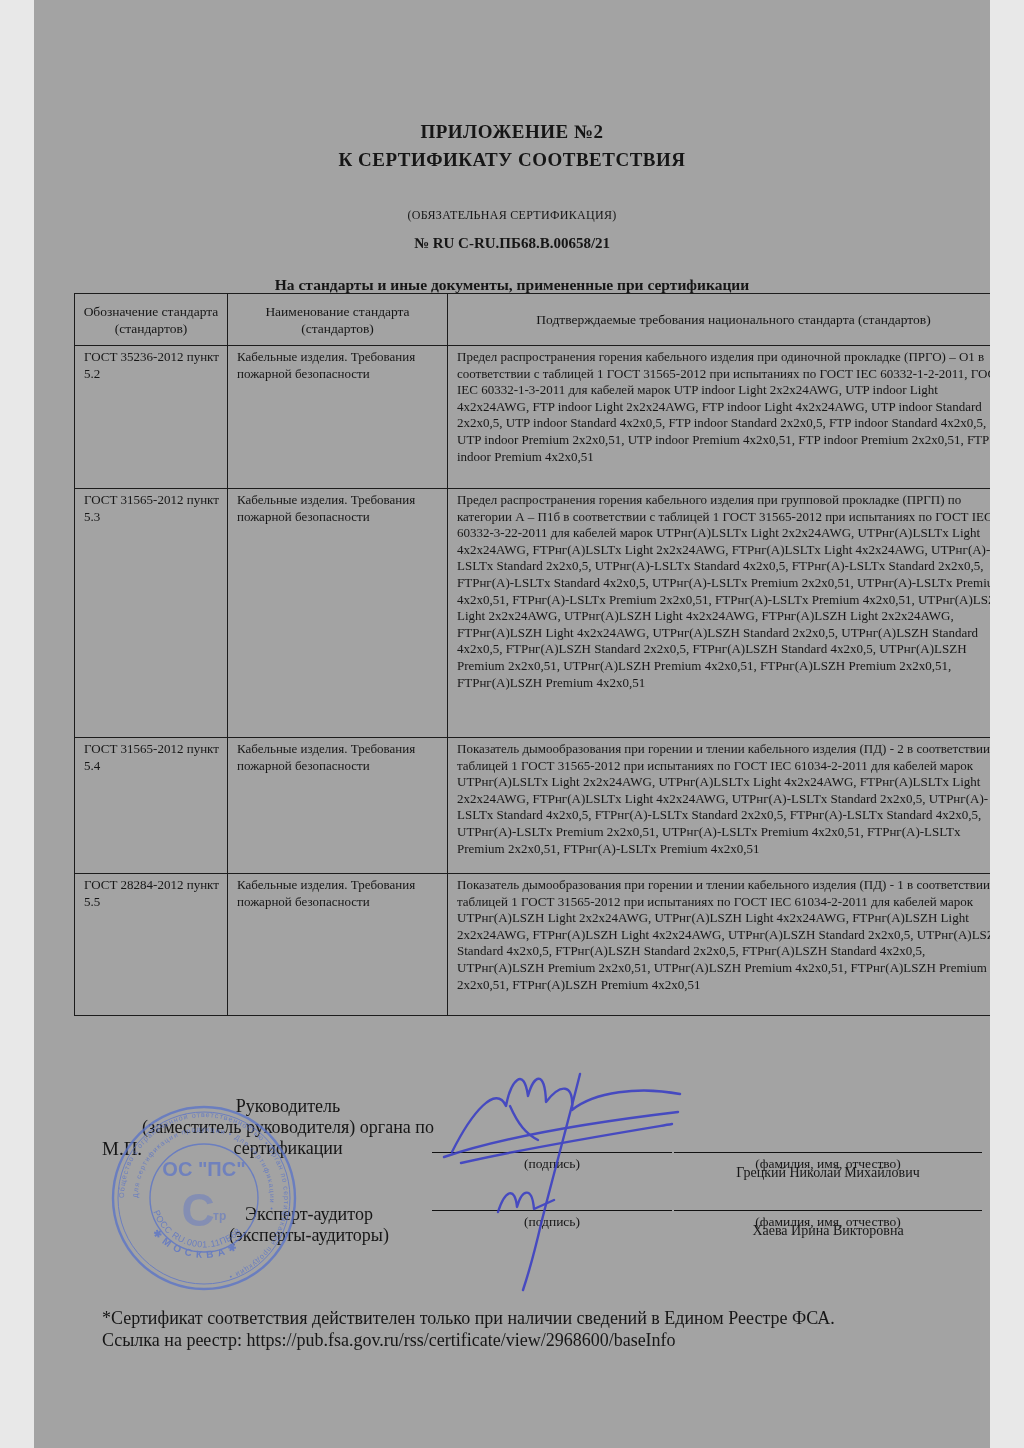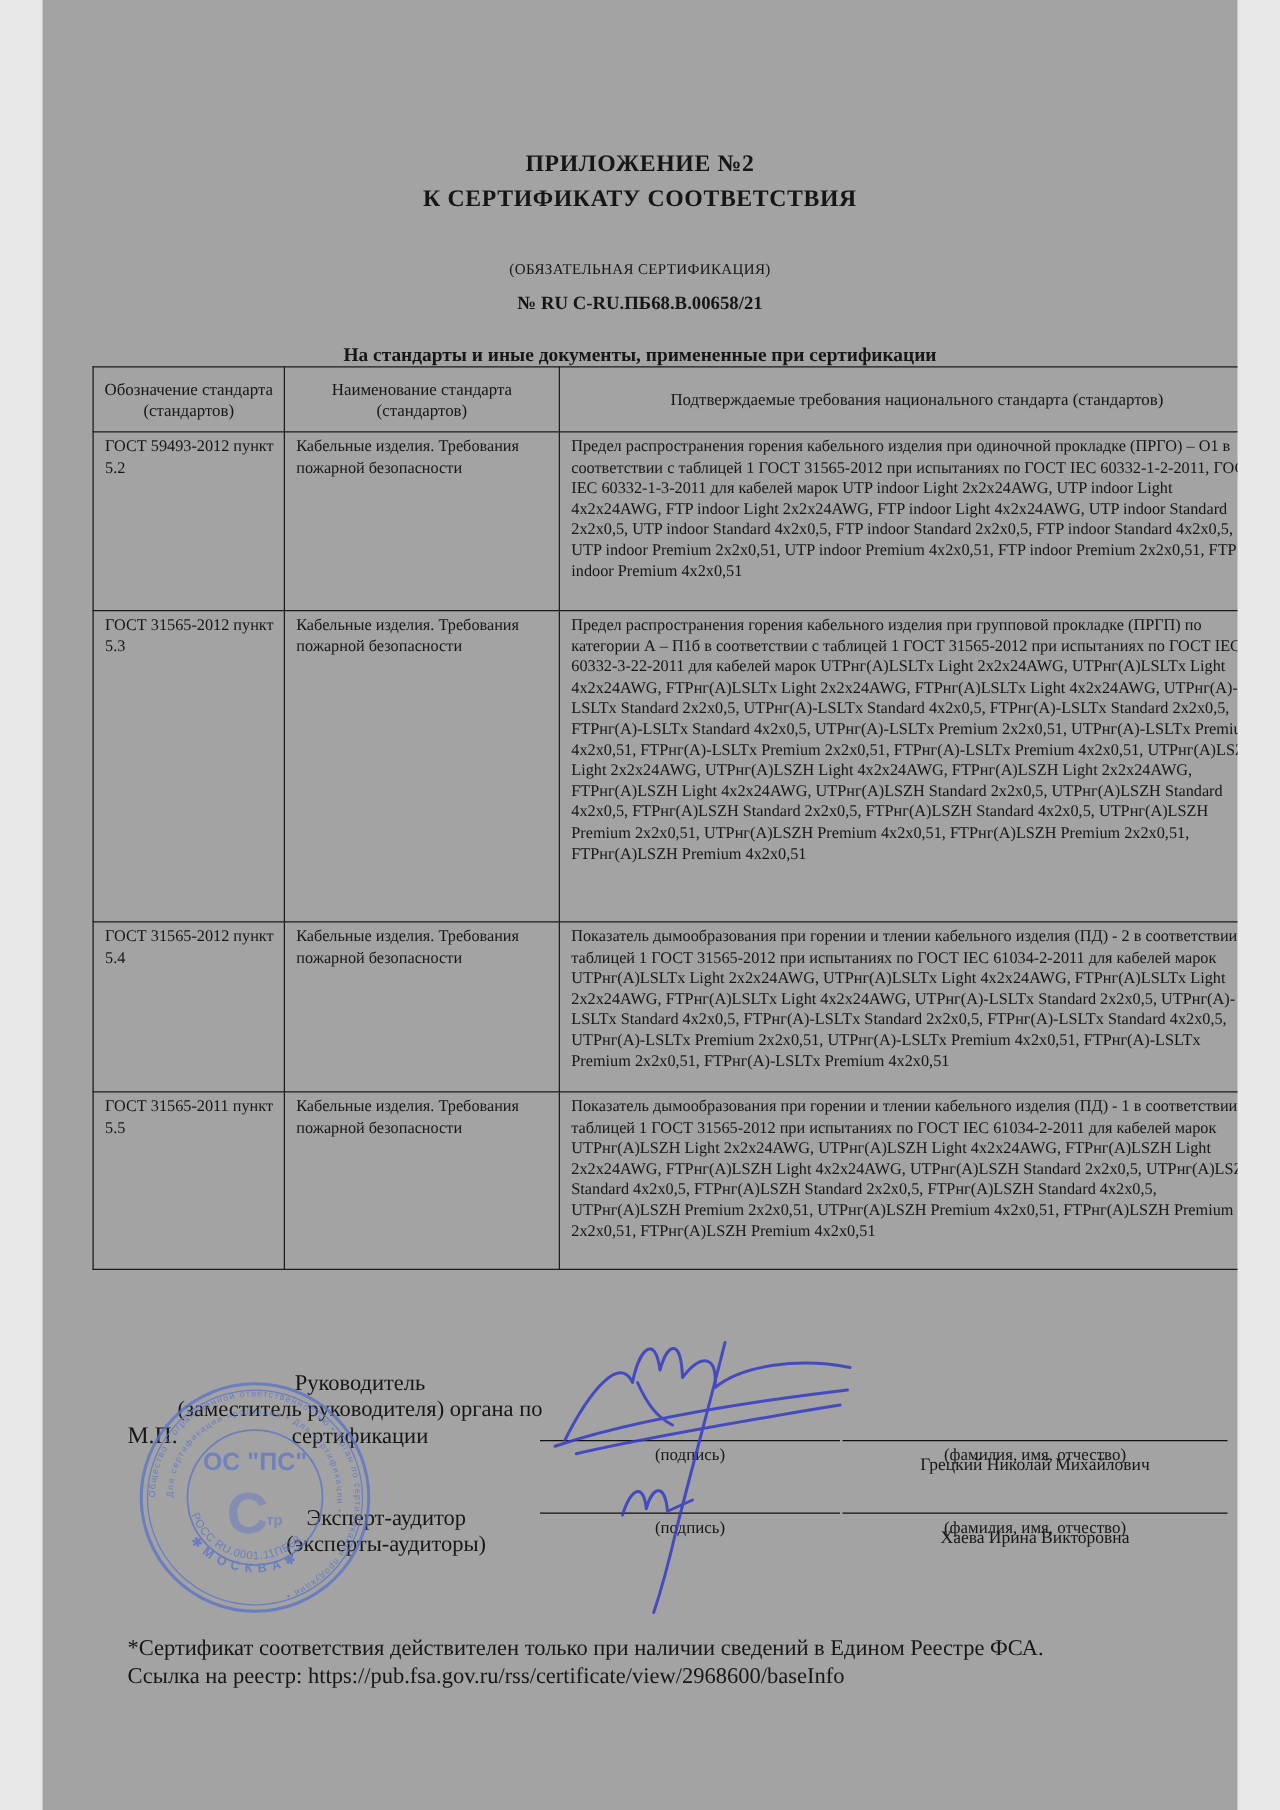--- a/index.html
+++ b/index.html
@@ -93,36 +93,36 @@
         <col class="col-name">
         <col class="col-req">
     </colgroup>
     <tbody>
         <tr>
       <th>Обозначение стандарта (стандартов)</th>
       <th>Наименование стандарта (стандартов)</th>
       <th>Подтверждаемые требования национального стандарта (стандартов)</th>
     </tr>
     <tr class="r1">
-      <td>ГОСТ 59493-2012 пункт 5.2</td>
+      <td>ГОСТ 35236-2012 пункт 5.2</td>
       <td>Кабельные изделия. Требования пожарной безопасности</td>
       <td>Предел распространения горения кабельного изделия при одиночной прокладке (ПРГО) – О1 в соответствии с таблицей 1 ГОСТ 31565-2012 при испытаниях по ГОСТ IEC 60332-1-2-2011, ГОСТ IEC 60332-1-3-2011 для кабелей марок UTP indoor Light 2x2x24AWG, UTP indoor Light 4x2x24AWG, FTP indoor Light 2x2x24AWG, FTP indoor Light 4x2x24AWG, UTP indoor Standard 2x2x0,5, UTP indoor Standard 4x2x0,5, FTP indoor Standard 2x2x0,5, FTP indoor Standard 4x2x0,5, UTP indoor Premium 2x2x0,51, UTP indoor Premium 4x2x0,51, FTP indoor Premium 2x2x0,51, FTP indoor Premium 4x2x0,51</td>
     </tr>
     <tr class="r2">
       <td>ГОСТ 31565-2012 пункт 5.3</td>
       <td>Кабельные изделия. Требования пожарной безопасности</td>
       <td>Предел распространения горения кабельного изделия при групповой прокладке (ПРГП) по категории А – П1б в соответствии с таблицей 1 ГОСТ 31565-2012 при испытаниях по ГОСТ IEC 60332-3-22-2011 для кабелей марок UTPнг(А)LSLTx Light 2x2x24AWG, UTPнг(А)LSLTx Light 4x2x24AWG, FTPнг(А)LSLTx Light 2x2x24AWG, FTPнг(А)LSLTx Light 4x2x24AWG, UTPнг(А)-LSLTx Standard 2x2x0,5, UTPнг(А)-LSLTx Standard 4x2x0,5, FTPнг(А)-LSLTx Standard 2x2x0,5, FTPнг(А)-LSLTx Standard 4x2x0,5, UTPнг(А)-LSLTx Premium 2x2x0,51, UTPнг(А)-LSLTx Premium 4x2x0,51, FTPнг(А)-LSLTx Premium 2x2x0,51, FTPнг(А)-LSLTx Premium 4x2x0,51, UTPнг(А)LSZH Light 2x2x24AWG, UTPнг(А)LSZH Light 4x2x24AWG, FTPнг(А)LSZH Light 2x2x24AWG, FTPнг(А)LSZH Light 4x2x24AWG, UTPнг(А)LSZH Standard 2x2x0,5, UTPнг(А)LSZH Standard 4x2x0,5, FTPнг(А)LSZH Standard 2x2x0,5, FTPнг(А)LSZH Standard 4x2x0,5, UTPнг(А)LSZH Premium 2x2x0,51, UTPнг(А)LSZH Premium 4x2x0,51, FTPнг(А)LSZH Premium 2x2x0,51, FTPнг(А)LSZH Premium 4x2x0,51</td>
     </tr>
     <tr class="r3">
       <td>ГОСТ 31565-2012 пункт 5.4</td>
       <td>Кабельные изделия. Требования пожарной безопасности</td>
       <td>Показатель дымообразования при горении и тлении кабельного изделия (ПД) - 2 в соответствии с таблицей 1 ГОСТ 31565-2012 при испытаниях по ГОСТ IEC 61034-2-2011 для кабелей марок UTPнг(А)LSLTx Light 2x2x24AWG, UTPнг(А)LSLTx Light 4x2x24AWG, FTPнг(А)LSLTx Light 2x2x24AWG, FTPнг(А)LSLTx Light 4x2x24AWG, UTPнг(А)-LSLTx Standard 2x2x0,5, UTPнг(А)-LSLTx Standard 4x2x0,5, FTPнг(А)-LSLTx Standard 2x2x0,5, FTPнг(А)-LSLTx Standard 4x2x0,5, UTPнг(А)-LSLTx Premium 2x2x0,51, UTPнг(А)-LSLTx Premium 4x2x0,51, FTPнг(А)-LSLTx Premium 2x2x0,51, FTPнг(А)-LSLTx Premium 4x2x0,51</td>
     </tr>
     <tr class="r4">
-      <td>ГОСТ 31565-2011 пункт 5.5</td>
+      <td>ГОСТ 28284-2012 пункт 5.5</td>
       <td>Кабельные изделия. Требования пожарной безопасности</td>
       <td>Показатель дымообразования при горении и тлении кабельного изделия (ПД) - 1 в соответствии с таблицей 1 ГОСТ 31565-2012 при испытаниях по ГОСТ IEC 61034-2-2011 для кабелей марок UTPнг(А)LSZH Light 2x2x24AWG, UTPнг(А)LSZH Light 4x2x24AWG, FTPнг(А)LSZH Light 2x2x24AWG, FTPнг(А)LSZH Light 4x2x24AWG, UTPнг(А)LSZH Standard 2x2x0,5, UTPнг(А)LSZH Standard 4x2x0,5, FTPнг(А)LSZH Standard 2x2x0,5, FTPнг(А)LSZH Standard 4x2x0,5, UTPнг(А)LSZH Premium 2x2x0,51, UTPнг(А)LSZH Premium 4x2x0,51, FTPнг(А)LSZH Premium 2x2x0,51, FTPнг(А)LSZH Premium 4x2x0,51</td>
     </tr>
   </tbody>
     </table>
 
   <div class="sig-area">
     <div class="mp-label">М.П.</div>
 
     <div class="role-block role-1">Руководитель

